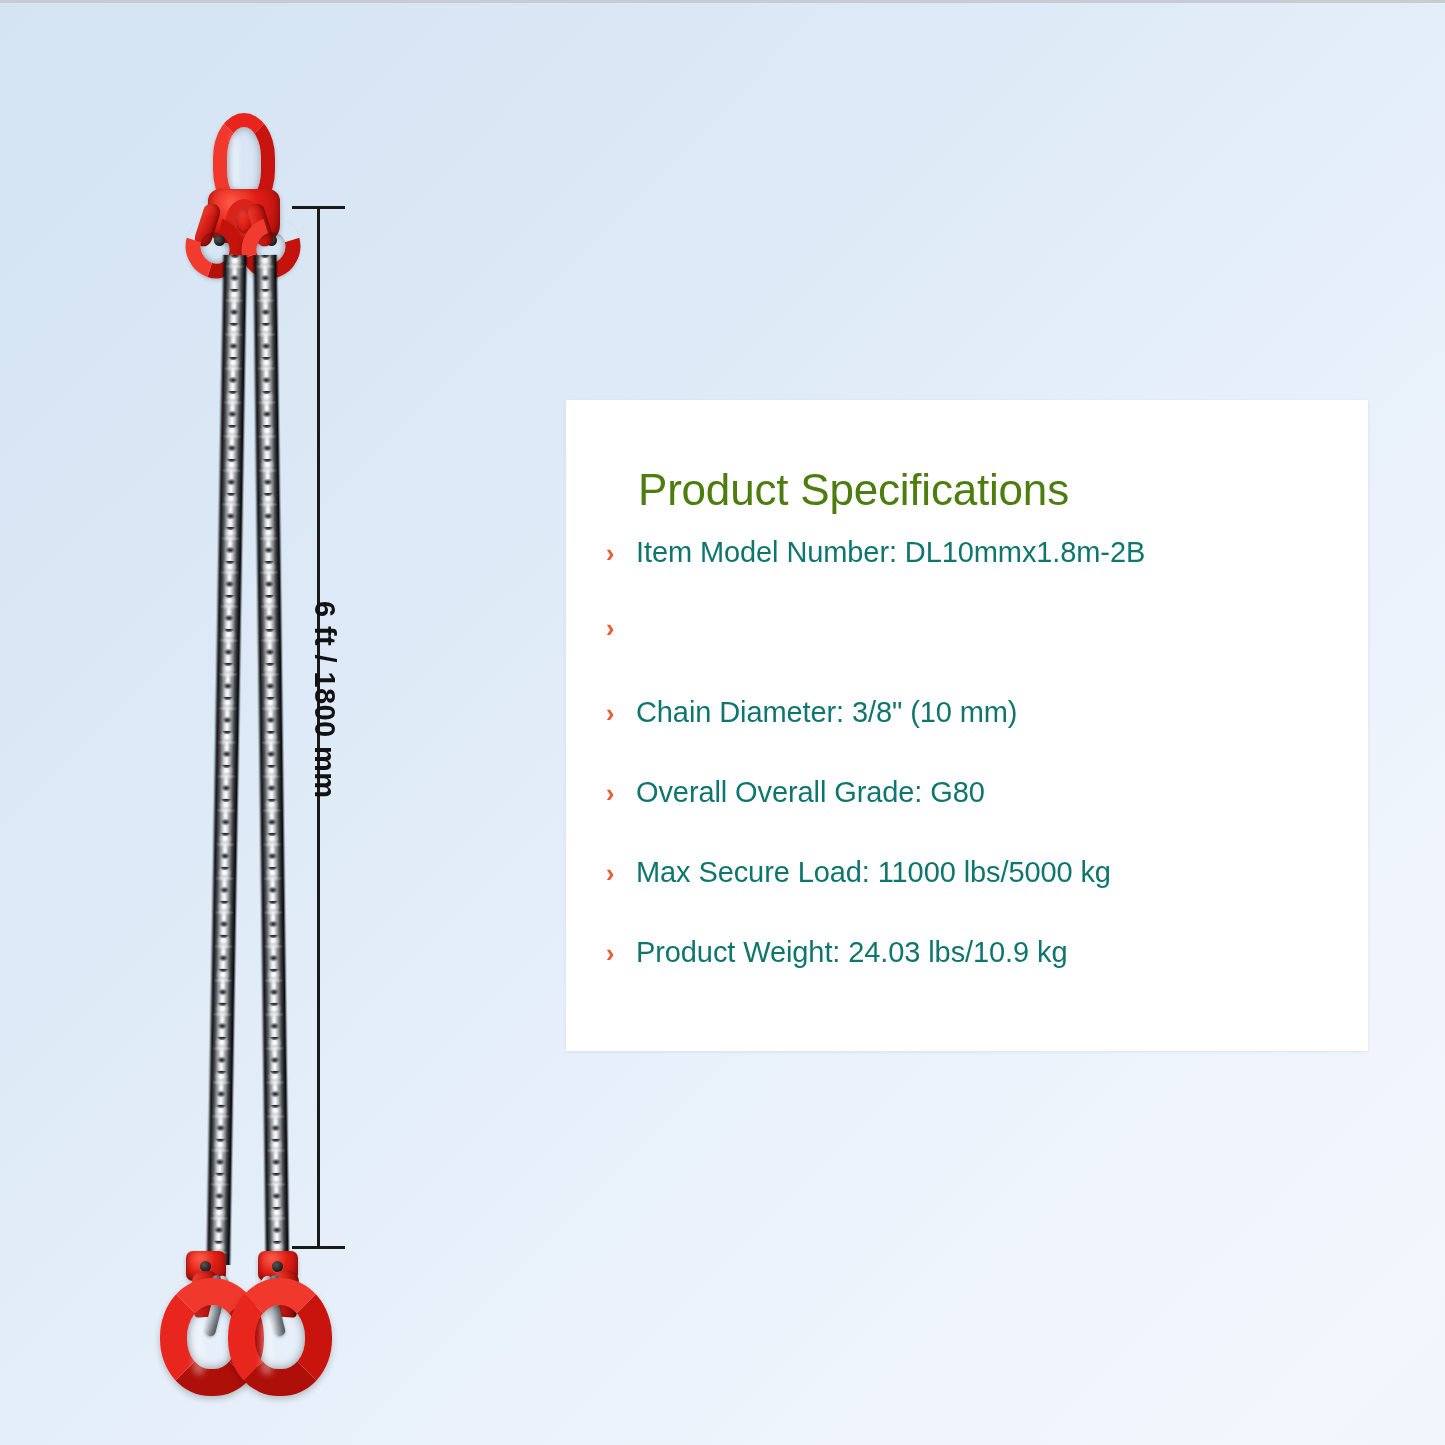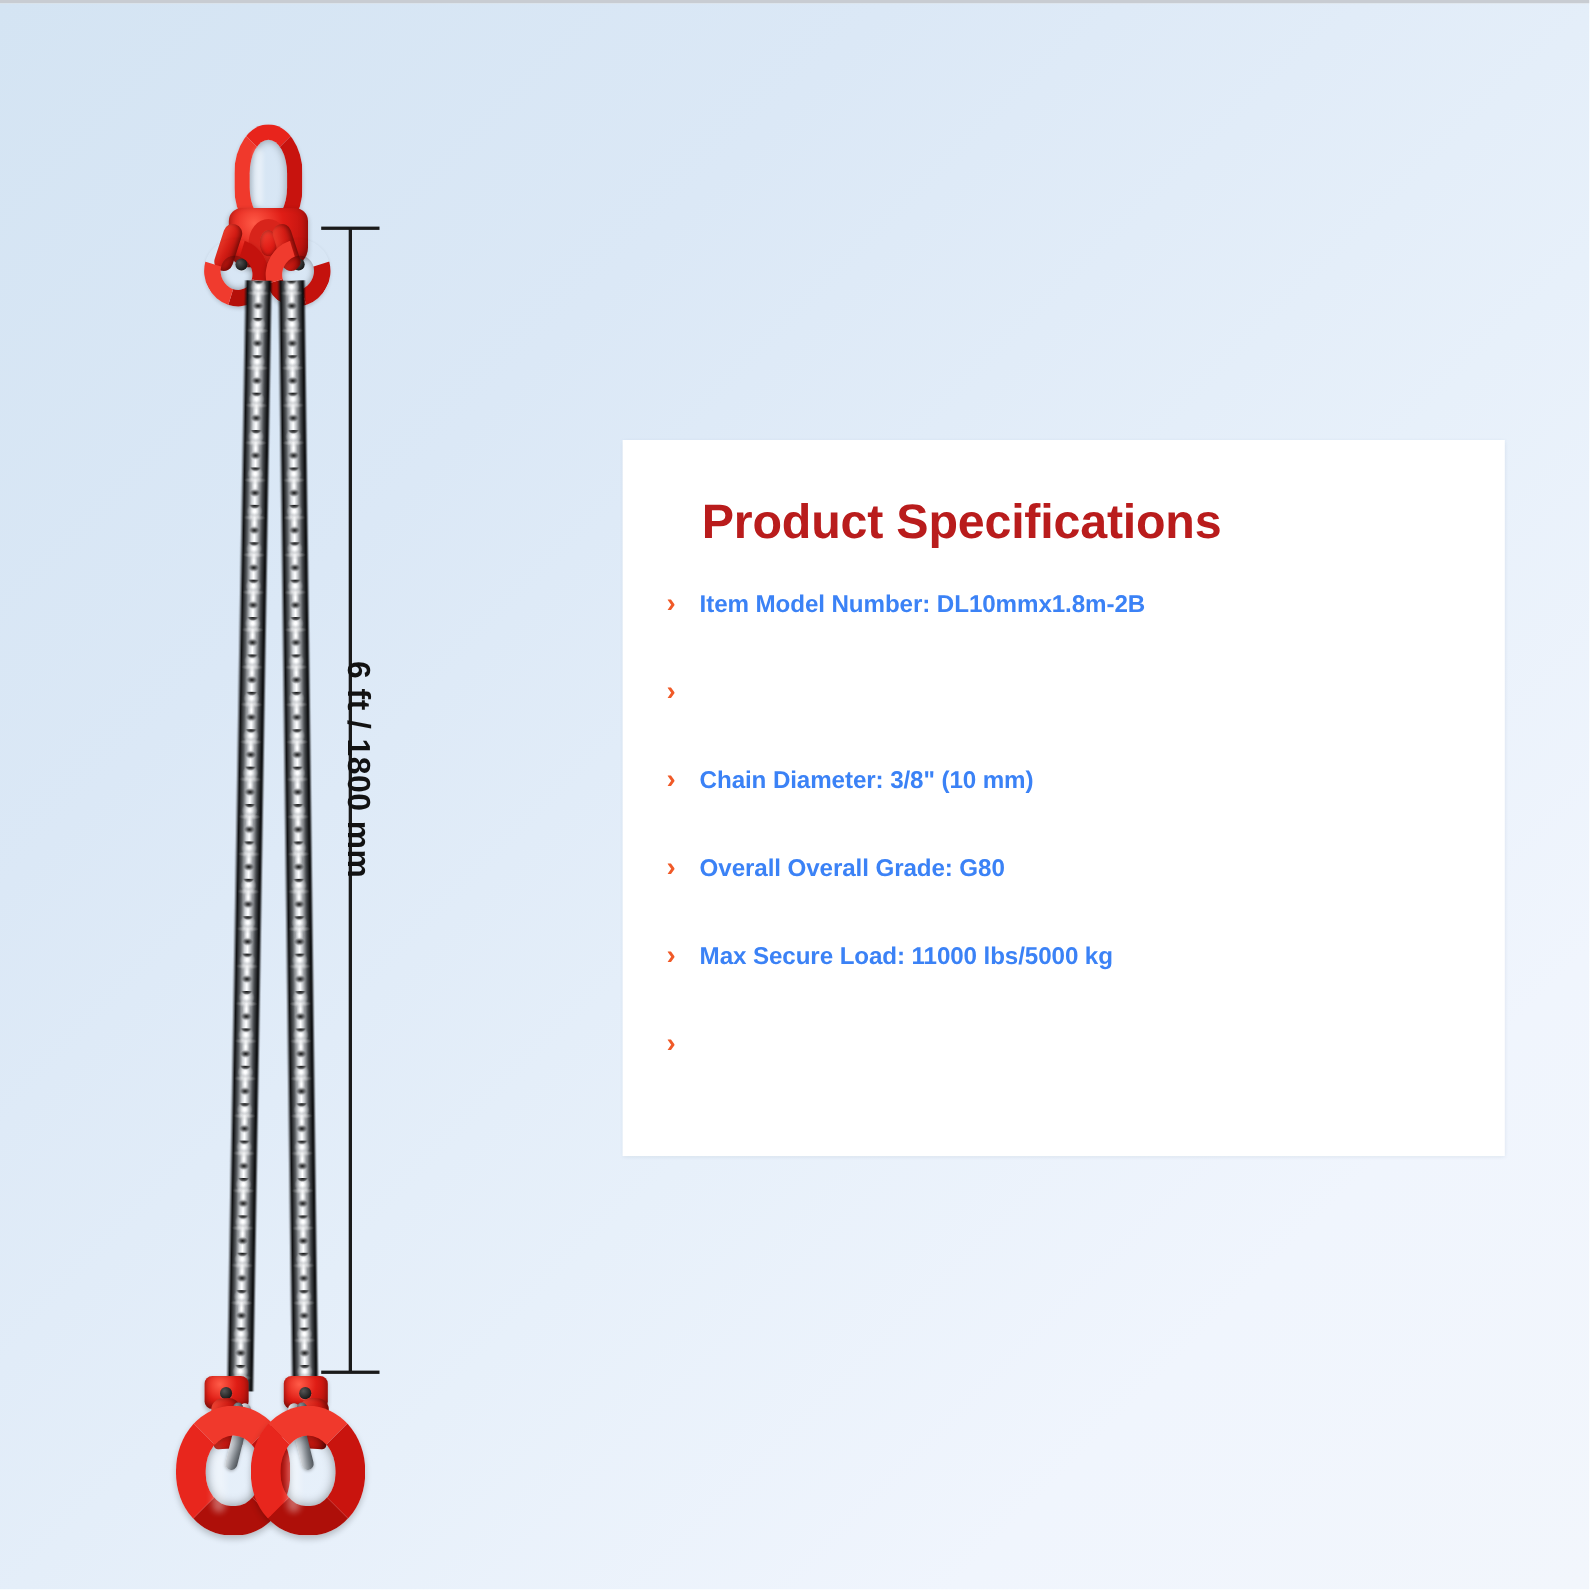--- a/index.html
+++ b/index.html
@@ -247,24 +247,24 @@
     top: 397px;
     width: 802px;
     height: 651px;
     background: #ffffff;
     box-shadow: 0 1px 3px rgba(120,140,165,0.16);
   }
 
   #spec-title {
     position: absolute;
     left: 72px;
-    top: 50px;
+    top: 65px;
     font-size: 44px;
-    font-weight: bold;
-    color: #b91c1c;
+    font-weight: normal;
+    color: #4d7c0f;
     letter-spacing: -0.2px;
     white-space: nowrap;
   }
 
   #spec-list {
     position: absolute;
     left: 40px;
     top: 136px;
     right: 20px;
     list-style: none;
@@ -279,24 +279,23 @@
   }
   .spec-chevron {
     width: 30px;
     flex: none;
     font-size: 25px;
     font-weight: bold;
     color: #f05a28;
     line-height: 1;
   }
   .spec-text {
-    font-size: 22px;
-    color: #3b82f6;
+    font-size: 29px;
+    color: #0f766e;
     letter-spacing: -0.1px;
-    font-weight: bold;
   }
 </style>
 </head>
 <body>
 
 <div id="page">
 
   <div id="product-image">
 
     <div class="master-link"></div>
@@ -355,17 +354,18 @@
       <li class="spec-item">
         <span class="spec-chevron">›</span>
         <span class="spec-text">Overall Overall Grade: G80</span>
       </li>
       <li class="spec-item">
         <span class="spec-chevron">›</span>
         <span class="spec-text">Max Secure Load: 11000 lbs/5000 kg</span>
       </li>
       <li class="spec-item">
         <span class="spec-chevron">›</span>
+        <span class="spec-text">Product Weight: 24.03 lbs/10.9 kg</span>
       </li>
     </ul>
   </div>
 
 </div>
 
 </body></html>

